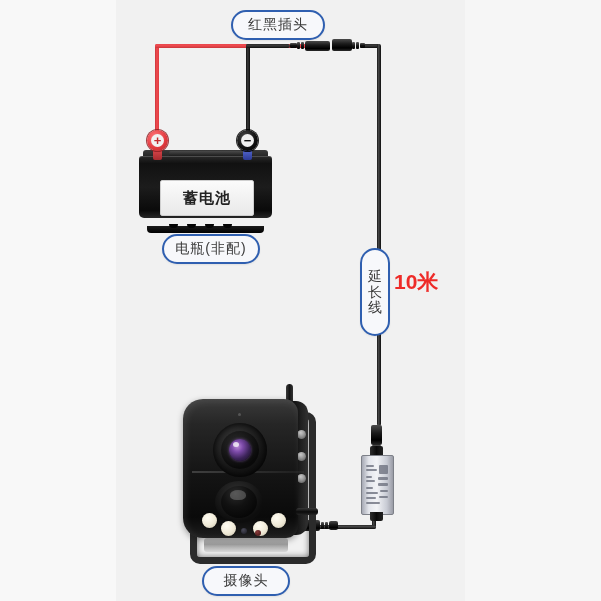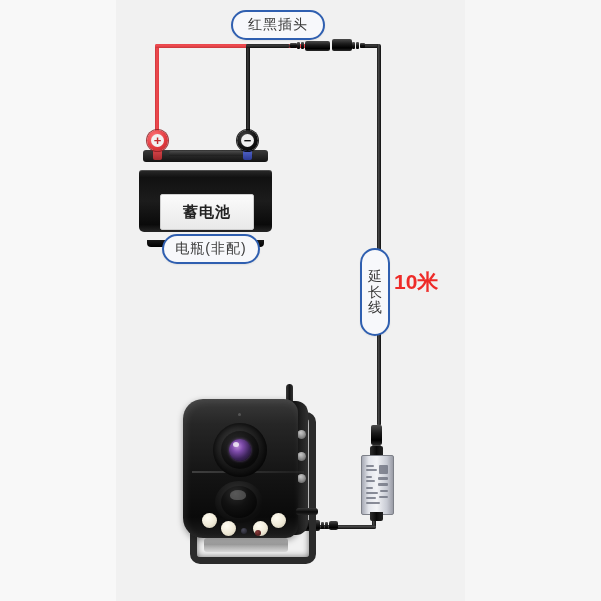--- a/index.html
+++ b/index.html
@@ -81,21 +81,21 @@
   }
   .barrel-tip{
     position:absolute;
     background:linear-gradient(to bottom,#555,#111 50%,#000);
     border-radius:1px;
   }
 
   
   #battery{position:absolute;left:139px;top:146px;width:133px;height:80px;}
   #bat-case{
-    position:absolute;left:0;top:24px;width:133px;height:62px;
+    position:absolute;left:0;top:10px;width:133px;height:62px;
     background:linear-gradient(to bottom,#2a2a2a 0%,#111 12%,#1c1c1c 50%,#0a0a0a 88%,#262626 100%);
     border-radius:3px 3px 5px 5px;
     box-shadow:inset 0 1px 0 rgba(255,255,255,.17);
   }
   #bat-top{
     position:absolute;left:4px;top:4px;width:125px;height:12px;
     background:linear-gradient(to bottom,#3a3a3a,#131313);
     border-radius:3px;
   }
   #bat-top-lip{
@@ -423,20 +423,21 @@
       <div class="led" id="led3"></div>
       <div class="led" id="led4"></div>
       <div class="ir-dot" id="ir1"></div>
       <div class="ir-dot" id="ir2"></div>
     </div>
     <div id="cam-plug"></div>
   </div>
 
   <div class="label" id="label-plug">红黑插头</div>
   <div class="label" id="label-battery">电瓶(非配)</div>
+  <div class="label" id="label-camera">摄像头</div>
 
   <div class="label" id="label-ext">
     <span>延</span>
     <span>长</span>
     <span>线</span>
   </div>
 
   <div id="length-text">10米</div>
 
 </div>

